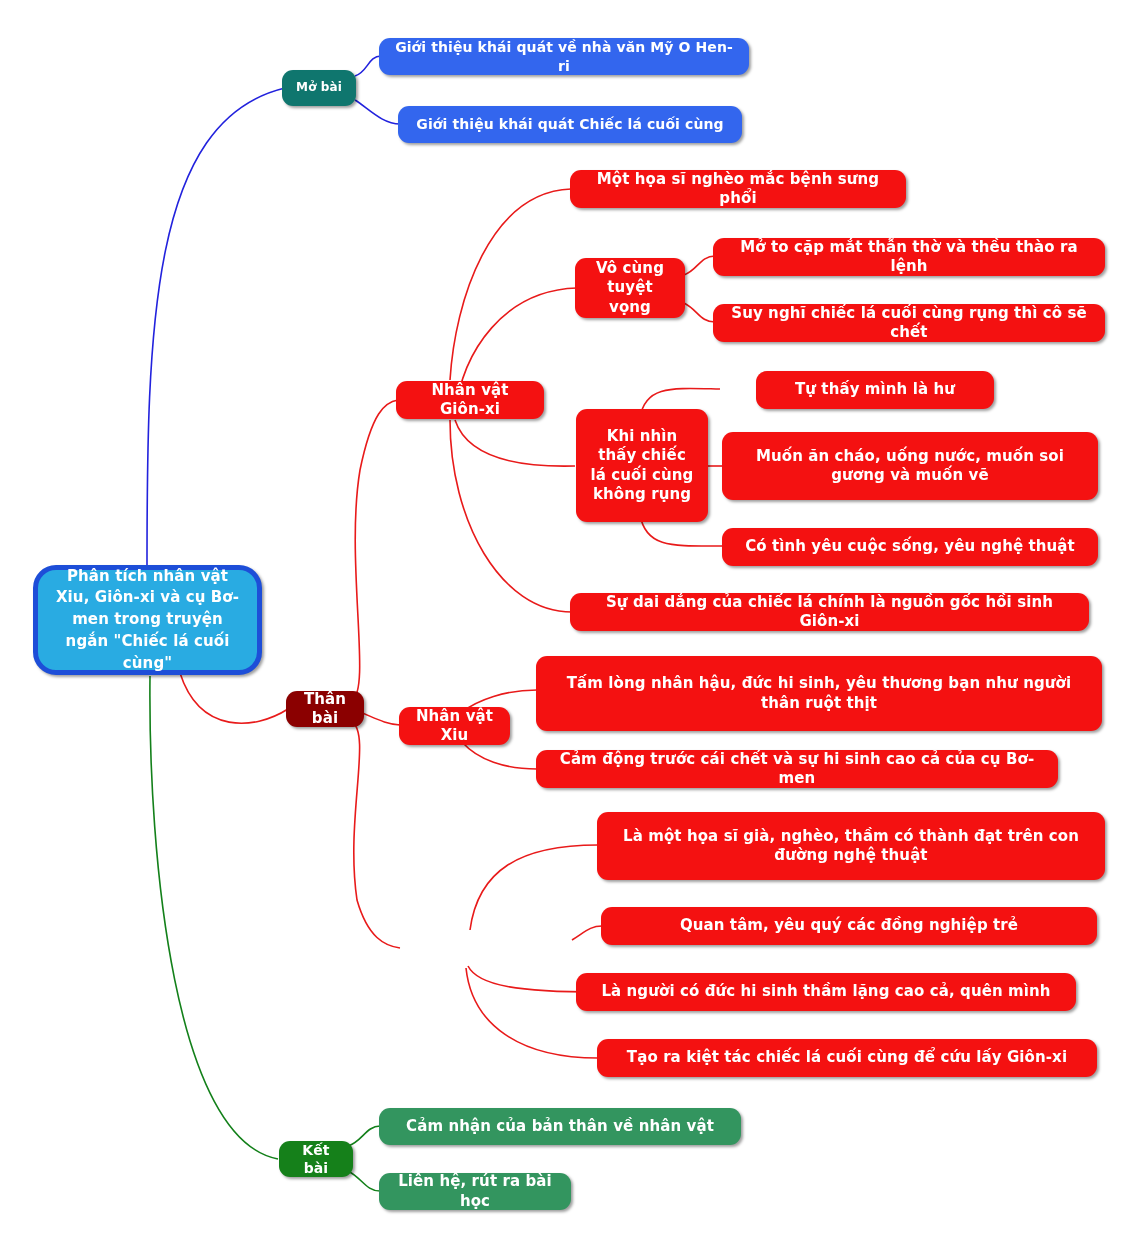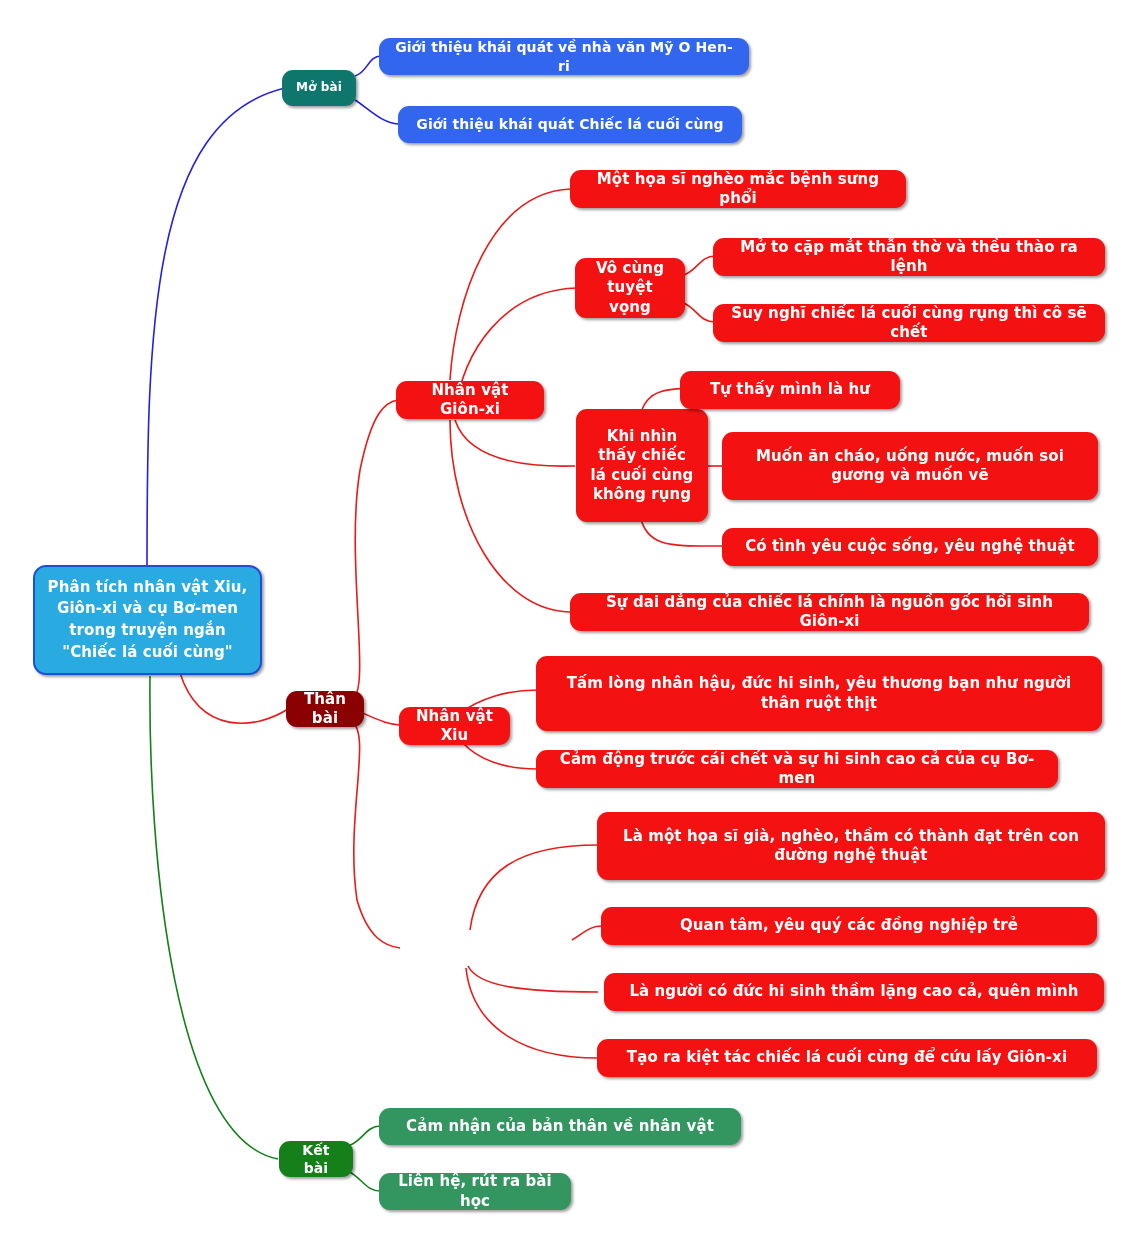--- a/index.html
+++ b/index.html
@@ -30,23 +30,23 @@
     color:#ffffff;
     font-weight:bold;
     border-radius:11px;
     padding:4px 12px;
     line-height:1.30;
     box-shadow:2px 2px 3px rgba(0,0,0,0.38);
     letter-spacing:0.1px;
   }
   .n-root{
     background:#29ABE2;
-    border:2px solid #1d4ed8;
+    border:5px solid #1d4ed8;
     font-size:15px;
-    border-radius:13px;
+    border-radius:23px;
     line-height:1.45;
   }
   .n-open{      background:#0f766e; font-size:12px; }
   .n-openchild{ background:#3366EE; font-size:14px; }
   .n-body{      background:#8B0000; font-size:15px; }
   .n-red{       background:#F41111; font-size:15px; }
   .n-close{     background:#15801A; font-size:14px; }
   .n-closechild{background:#33955F; font-size:15px; }
 </style>
 </head>
@@ -132,21 +132,21 @@
   </div>
 
   <div class="node n-red" style="left:713px; top:304px; width:392px; height:38px;">
     <span>Suy nghĩ chiếc lá cuối cùng rụng thì cô sẽ chết</span>
   </div>
 
   <div class="node n-red" style="left:576px; top:409px; width:132px; height:113px;">
     <span>Khi nhìn thấy chiếc lá cuối cùng không rụng</span>
   </div>
 
-  <div class="node n-red" style="left:680px; top:371px; width:220px; height:38px;">
+  <div class="node n-red" style="left:756px; top:371px; width:238px; height:38px;">
     <span>Tự thấy mình là hư</span>
   </div>
 
   <div class="node n-red" style="left:722px; top:432px; width:376px; height:68px;">
     <span>Muốn ăn cháo, uống nước, muốn soi gương và muốn vẽ</span>
   </div>
 
   <div class="node n-red" style="left:722px; top:528px; width:376px; height:38px;">
     <span>Có tình yêu cuộc sống, yêu nghệ thuật</span>
   </div>
@@ -169,21 +169,21 @@
 
 
   <div class="node n-red" style="left:597px; top:812px; width:508px; height:68px;">
     <span>Là một họa sĩ già, nghèo, thầm có thành đạt trên con đường nghệ thuật</span>
   </div>
 
   <div class="node n-red" style="left:601px; top:907px; width:496px; height:38px;">
     <span>Quan tâm, yêu quý các đồng nghiệp trẻ</span>
   </div>
 
-  <div class="node n-red" style="left:604px; top:973px; width:500px; height:38px;">
+  <div class="node n-red" style="left:576px; top:973px; width:500px; height:38px;">
     <span>Là người có đức hi sinh thầm lặng cao cả, quên mình</span>
   </div>
 
   <div class="node n-red" style="left:597px; top:1039px; width:500px; height:38px;">
     <span>Tạo ra kiệt tác chiếc lá cuối cùng để cứu lấy Giôn-xi</span>
   </div>
 
   <div class="node n-close" style="left:279px; top:1141px; width:74px; height:36px;">
     <span>Kết bài</span>
   </div>

